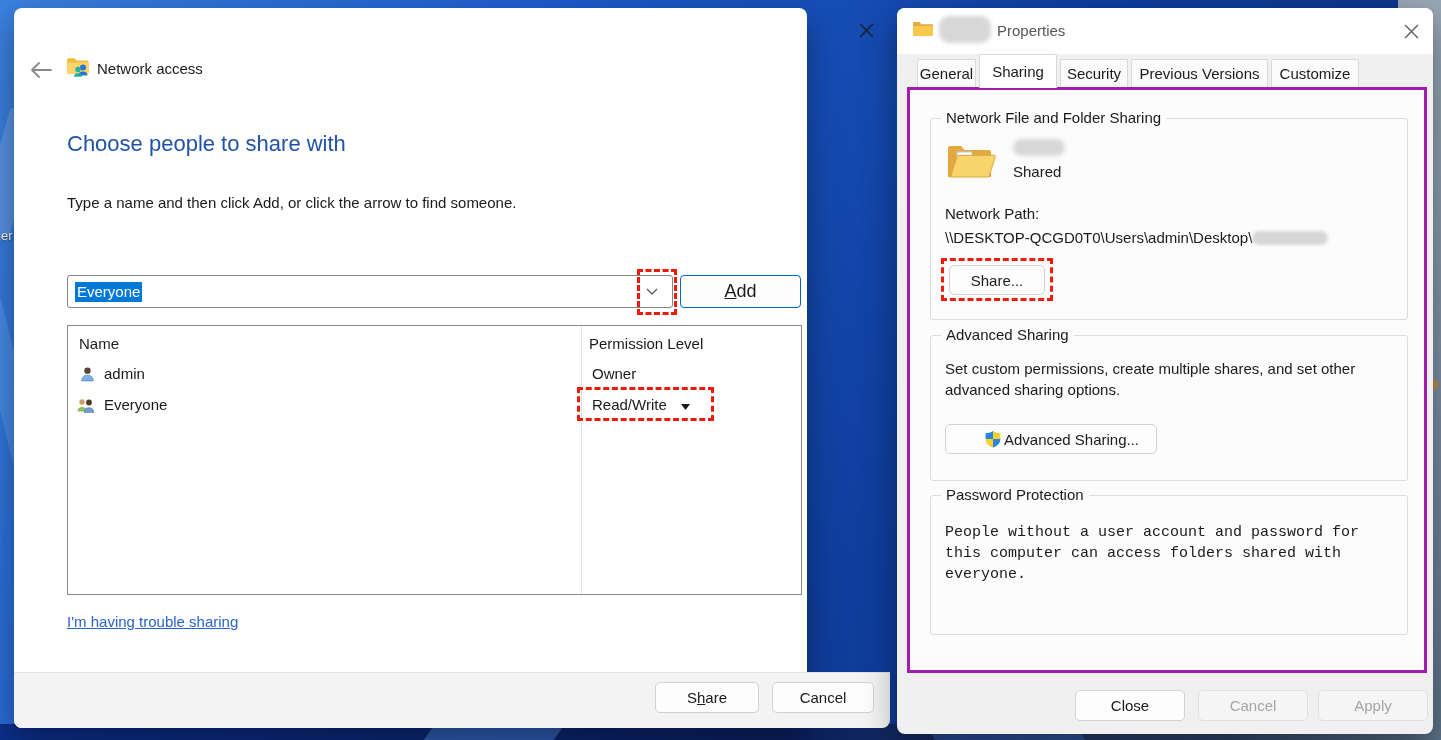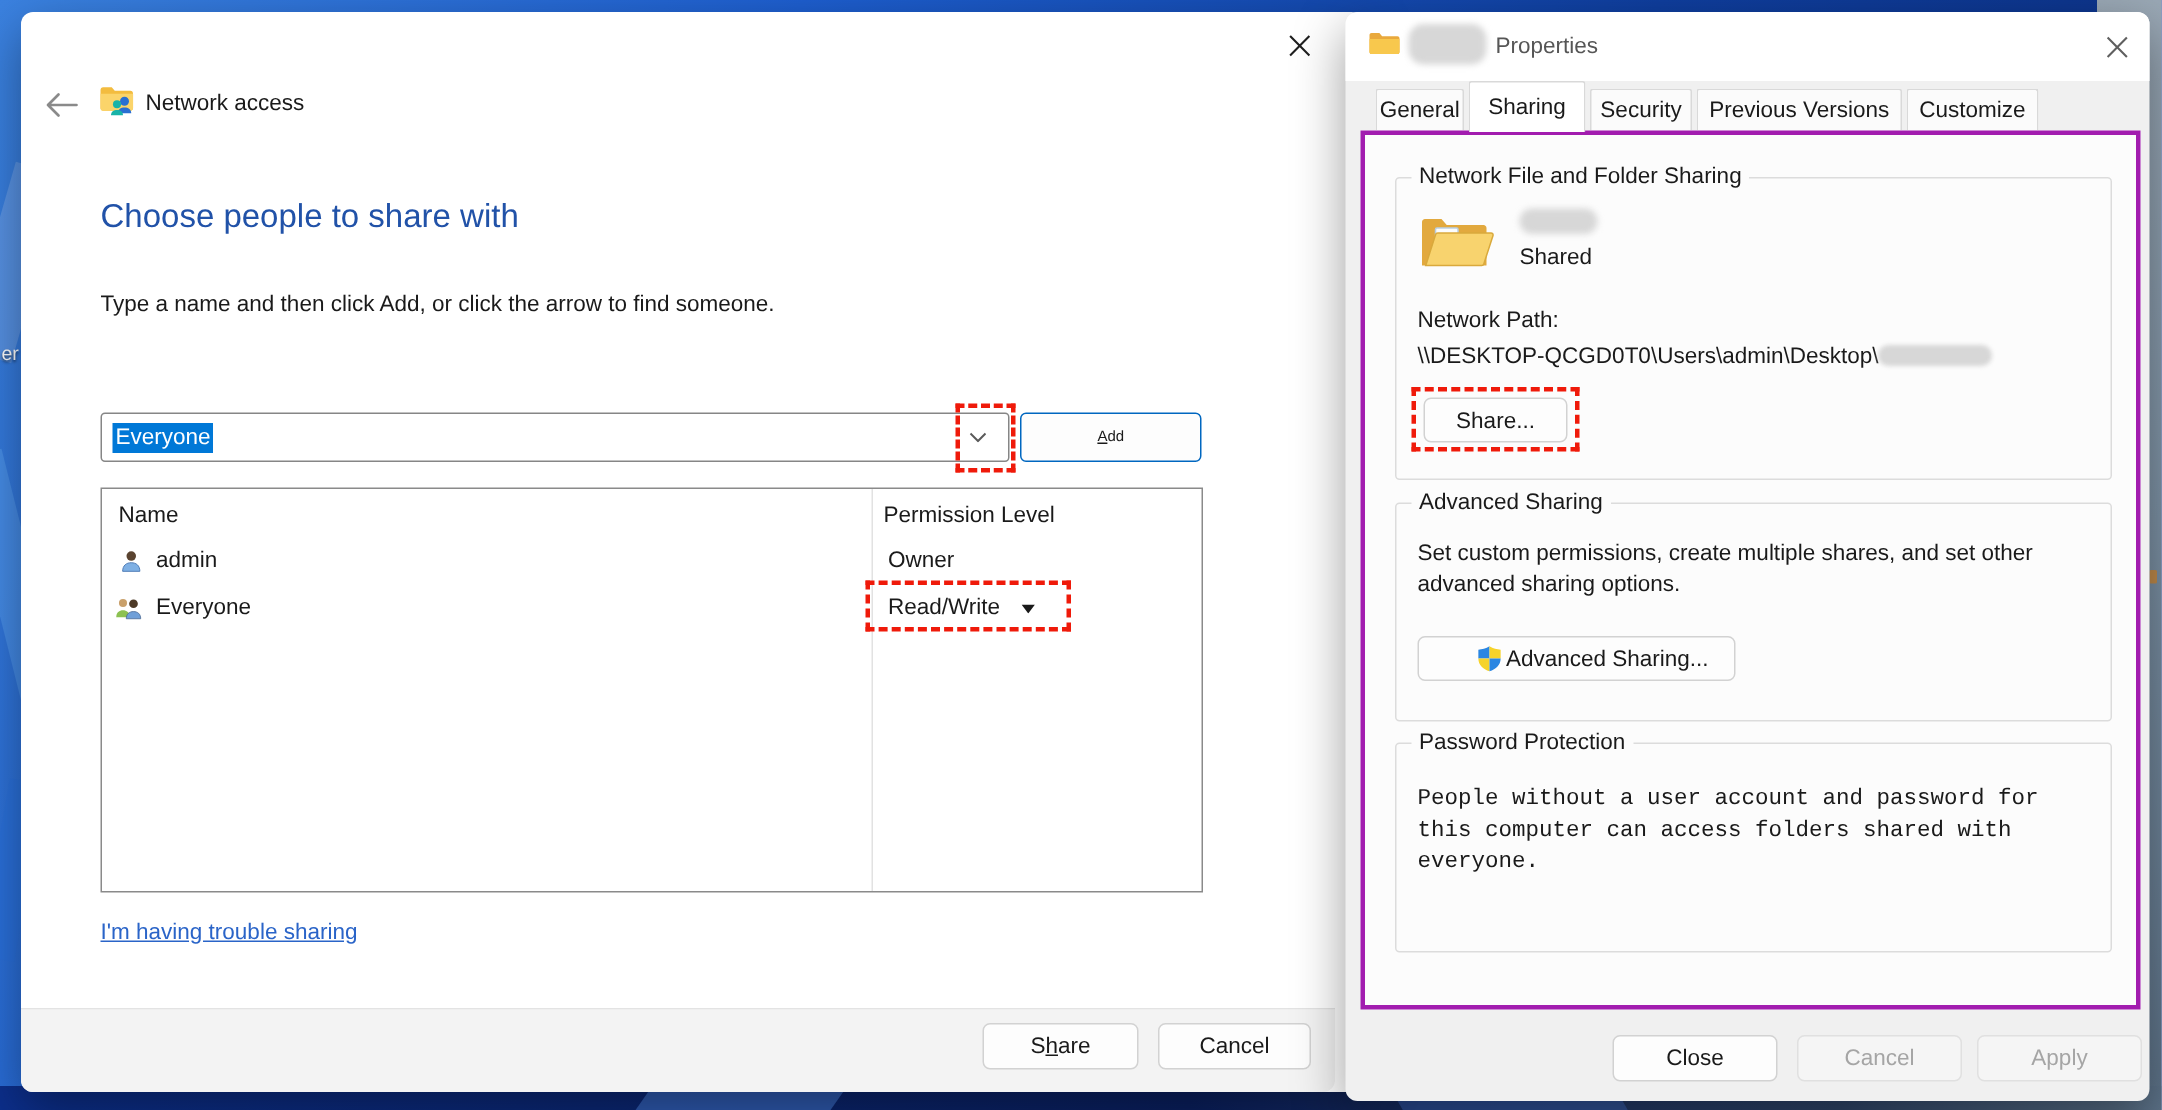--- a/index.html
+++ b/index.html
@@ -21,34 +21,34 @@
   .facet4 { left:430px; top:722px; width:130px; height:18px; background:rgba(80,140,235,.5); transform:skewX(-35deg); }
   .facet5 { left:930px; top:722px; width:150px; height:18px; background:rgba(70,120,220,.4); transform:skewX(30deg); }
   .wp-label { left:1px; top:228px; color:#fff; font-size:13px; text-shadow:0 1px 2px rgba(0,0,0,.65); }
   .wp-dot { left:1433px; top:380px; width:5px; height:9px; background:#bf8a4a; border-radius:1px; }
 
   .dialog { position:absolute; z-index:1; border-radius:8px; box-shadow:0 12px 34px rgba(0,0,0,.38); }
   .abs { position:absolute; }
   .redbox { position:absolute; border:3px dashed #ef1a0a; z-index:6; pointer-events:none; }
 
   
-  .na { left:14px; top:8px; width:895px; height:720px; background:#fff;padding-left:32px; }
+  .na { left:14px; top:8px; width:793px; height:720px; background:#fff;padding-left:32px; }
   .na-close { left:834px; top:6px; width:36px; height:32px; display:flex; align-items:center; justify-content:center; background:transparent; border:none; cursor:pointer; }
   .na-back { left:10px; top:46px; width:34px; height:32px; display:flex; align-items:center; justify-content:center; background:transparent; border:none; cursor:pointer; }
   .na-headicon { left:52px; top:48px; }
   .na-title { left:83px; top:52px; font-size:15px; color:#1a1a1a; }
   .na-heading { left:53px; top:123px; font-size:22px; color:#2152a8; }
   .na-instruction { left:53px; top:186px; font-size:15px; color:#1a1a1a; }
 
   .na-combo { left:53px; top:267px; width:606px; height:33px; background:#fff; border:1px solid #868686; border-radius:3px; display:flex; align-items:center; }
   .na-combo-text { margin-left:7px; font-size:15px; color:#fff; background:#0078d7; padding:1px 2px 2px 2px; }
   .na-combo-chevron { position:absolute; right:2px; top:2px; width:36px; height:27px; display:flex; align-items:center; justify-content:center; background:transparent; border:none; cursor:pointer; }
   .redbox-chevron { left:623px; top:261px; width:40px; height:46px; }
 
-  .na-add { left:666px; top:267px; width:121px; height:33px; background:#fdfdfd; border:1px solid #0067c0; border-radius:4px; font-size:10px; color:#1a1a1a; cursor:pointer; font-family:"Liberation Sans",sans-serif; }
+  .na-add { left:666px; top:267px; width:121px; height:33px; background:#fdfdfd; border:1px solid #0067c0; border-radius:4px; font-size:18px; color:#1a1a1a; cursor:pointer; font-family:"Liberation Sans",sans-serif; }
 
   .na-list { left:53px; top:317px; width:735px; height:270px; background:#fff; border:1px solid #8a8a8a; }
   .na-list-divider { position:absolute; left:513px; top:0; width:1px; height:268px; background:#e2e2e2; }
   .na-col { position:absolute; top:9px; font-size:15px; color:#1a1a1a; }
   .na-col-name { left:11px; }
   .na-col-perm { left:521px; }
   .na-row-icon { position:absolute; left:11px; }
   .na-row-text { position:absolute; left:36px; font-size:15px; color:#1a1a1a; }
   .na-perm-text { position:absolute; left:524px; font-size:15px; color:#1a1a1a; }
   .na-perm-caret { display:inline-block; margin-left:14px; }

